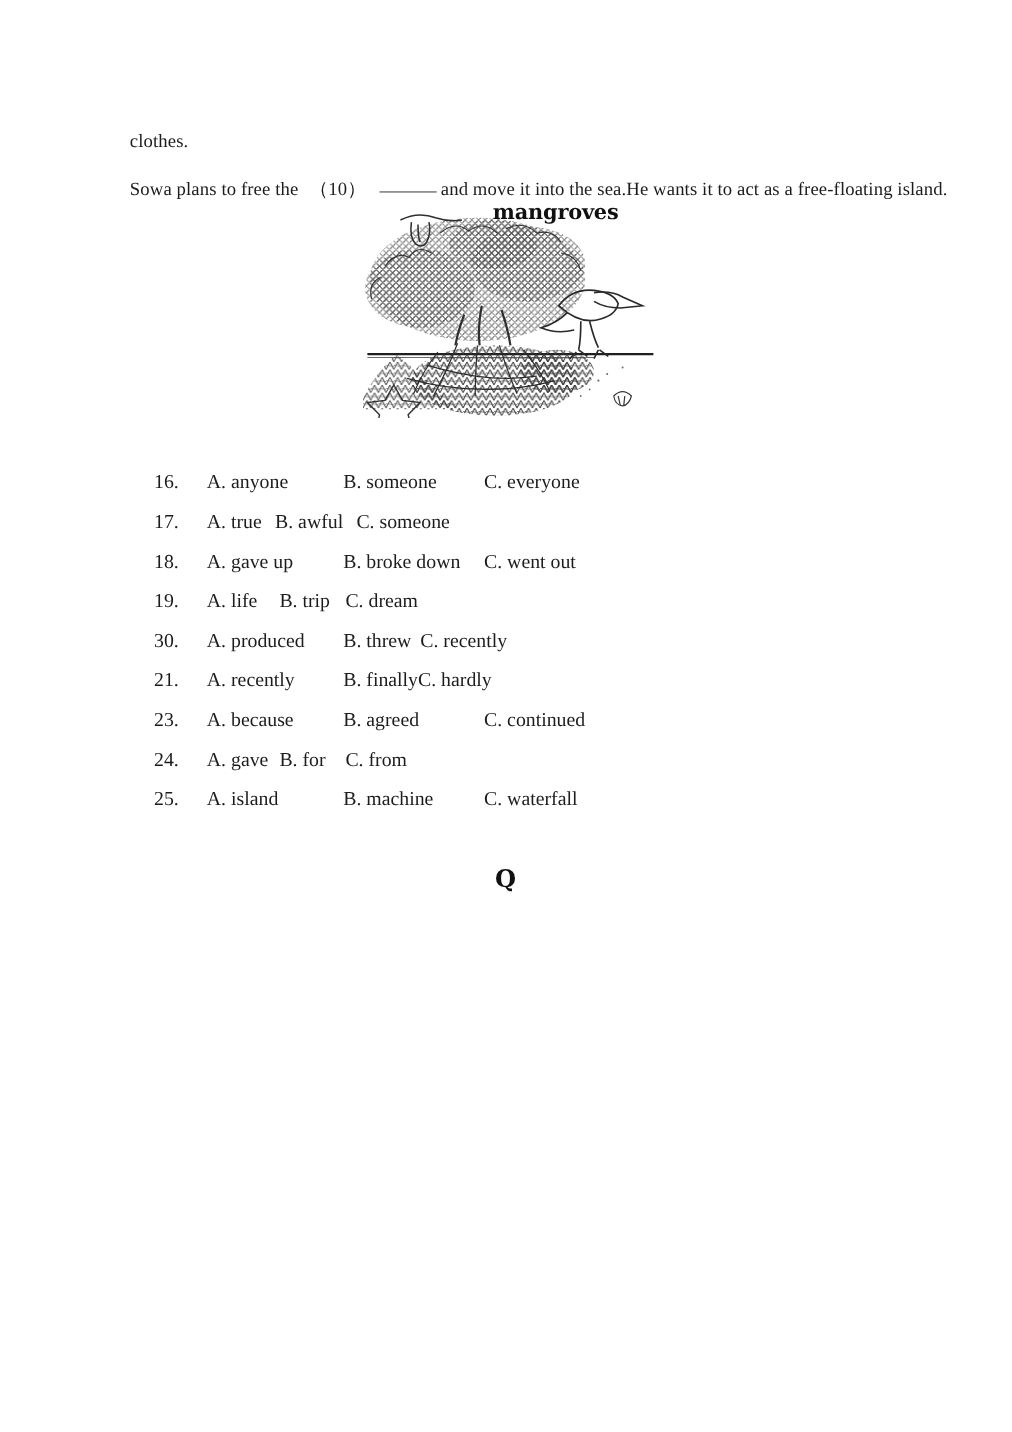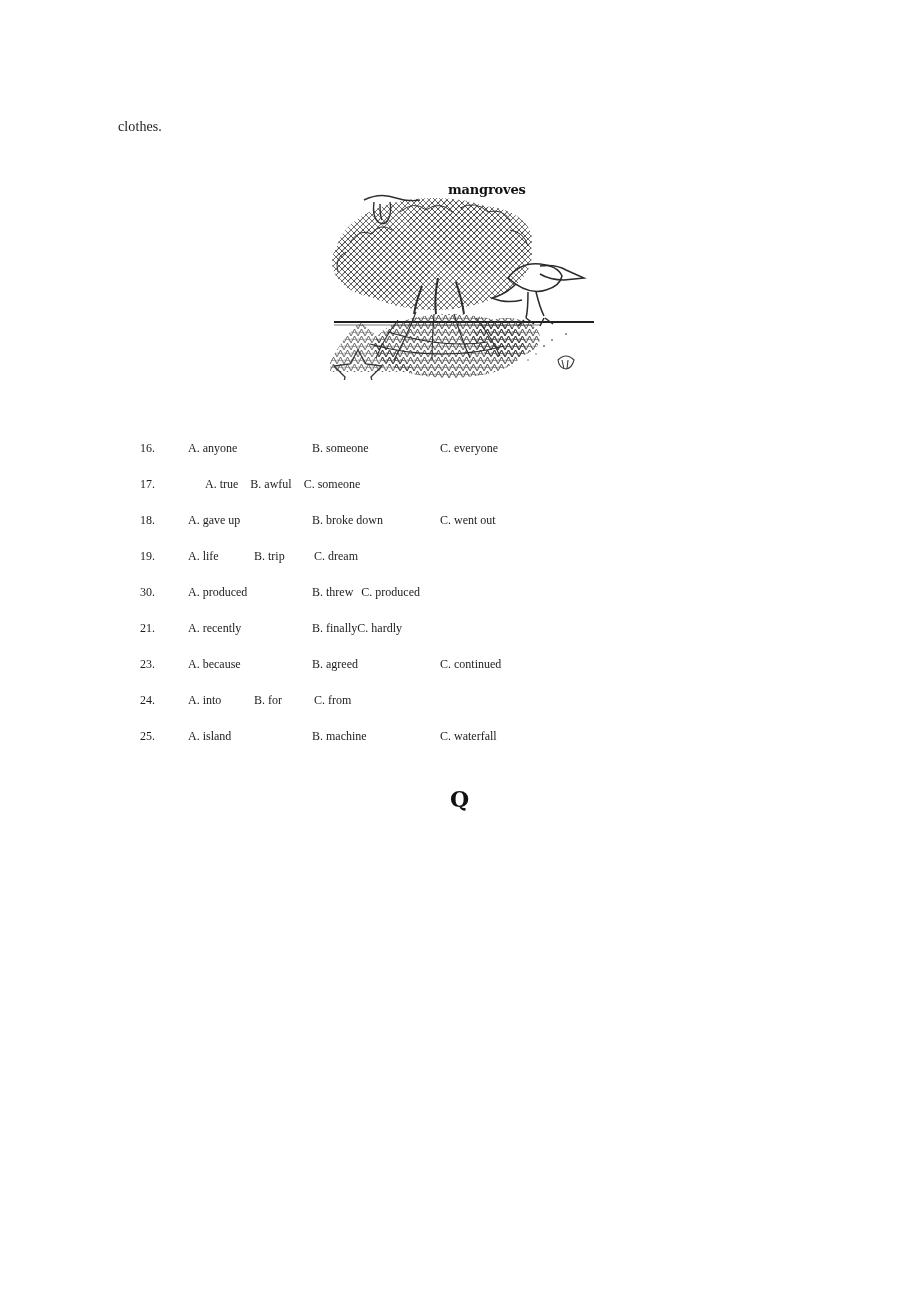--- a/index.html
+++ b/index.html
@@ -21,21 +21,21 @@
   }
 
   
   .passage {
     position: absolute;
     left: 118px;
     top: 118px;
     width: 700px;
   }
   .passage-line {
-    font-size: 14px;
+    font-size: 17px;
     line-height: 1.35;
     color: #1c1c1c;
     white-space: nowrap;
     letter-spacing: 0.1px;
   }
   .passage-line.tail {
     margin-top: 20px;
   }
   .blank-fill {
     display: inline-block;
@@ -61,37 +61,37 @@
     display: block;
     width: 268px;
     height: 198px;
   }
   .figure-caption {
     position: absolute;
     left: 448px;
     top: 182px;
     font-family: "DejaVu Serif", "Liberation Serif", serif;
     font-weight: 700;
-    font-size: 13px;
+    font-size: 19px;
     color: #111111;
     letter-spacing: -0.2px;
   }
 
   
   .options {
     position: absolute;
     left: 140px;
     top: 420px;
     width: 620px;
   }
   .opt-row {
     display: flex;
-    align-items: flex-end;
+    align-items: center;
     height: 36px;
-    font-size: 12px;
+    font-size: 18px;
     color: #1c1c1c;
   }
   .opt-num {
     width: 48px;
     flex: 0 0 48px;
     text-align: left;
   }
   
   .opt-row.wide .opt-a {
     flex: 0 0 124px;
@@ -101,21 +101,21 @@
   }
   .opt-row.wide .opt-c {
     flex: 0 0 auto;
   }
   
   .opt-row.inline .opt-a,
   .opt-row.inline .opt-b,
   .opt-row.inline .opt-c {
     flex: 0 0 auto;
   }
-  .opt-row.inline .opt-a { margin-right: 12px; margin-left: 17px; }
+  .opt-row.inline .opt-a { margin-right: 12px; }
   .opt-row.inline .opt-b { margin-right: 12px; }
 
   
   .opt-row.mixed .opt-a { flex: 0 0 124px; }
   .opt-row.mixed .opt-b { flex: 0 0 auto; margin-right: 8px; }
   .opt-row.mixed .opt-c { flex: 0 0 auto; }
 
   
   .opt-row.tight .opt-a { flex: 0 0 124px; }
   .opt-row.tight .opt-b { flex: 0 0 auto; margin-right: 0; }
@@ -137,20 +137,21 @@
     color: #111111;
   }
 </style>
 </head>
 <body>
 
 <div class="page">
 
   <div class="passage">
     <div class="passage-line">clothes.</div>
+    <div class="passage-line tail"><span>Sowa plans to free the</span><span class="paren-num">（10）</span><span class="blank-fill"></span><span>and move it into the sea.He wants it to act as a free-floating island.</span></div>
   </div>
 
   <div class="figure">
     <svg viewBox="0 0 268 198" xmlns="http://www.w3.org/2000/svg" aria-hidden="true">
       <defs>
         <pattern id="foliage" width="6" height="6" patternUnits="userSpaceOnUse">
           <path d="M0 3 L3 0 L6 3 L3 6 Z" fill="none" stroke="#4a4a4a" stroke-width="0.8"></path>
           <circle cx="1.5" cy="1.5" r="0.7" fill="#5a5a5a"></circle>
           <circle cx="4.5" cy="4.5" r="0.6" fill="#6a6a6a"></circle>
         </pattern>
@@ -258,41 +259,41 @@
       <span class="opt-num">19.</span>
       <span class="opt-a">A. life</span>
       <span class="opt-b">B. trip</span>
       <span class="opt-c">C. dream</span>
     </div>
 
     <div class="opt-row mixed">
       <span class="opt-num">30.</span>
       <span class="opt-a">A. produced</span>
       <span class="opt-b">B. threw</span>
-      <span class="opt-c">C. produced</span>
+      <span class="opt-c">C. recently</span>
     </div>
 
     <div class="opt-row tight">
       <span class="opt-num">21.</span>
       <span class="opt-a">A. recently</span>
       <span class="opt-b">B. finally</span>
       <span class="opt-c">C. hardly</span>
     </div>
 
 
     <div class="opt-row wide">
       <span class="opt-num">23.</span>
       <span class="opt-a">A. because</span>
       <span class="opt-b">B. agreed</span>
       <span class="opt-c">C. continued</span>
     </div>
 
     <div class="opt-row abfix">
       <span class="opt-num">24.</span>
-      <span class="opt-a">A. into</span>
+      <span class="opt-a">A. gave</span>
       <span class="opt-b">B. for</span>
       <span class="opt-c">C. from</span>
     </div>
 
     <div class="opt-row wide">
       <span class="opt-num">25.</span>
       <span class="opt-a">A. island</span>
       <span class="opt-b">B. machine</span>
       <span class="opt-c">C. waterfall</span>
     </div>

